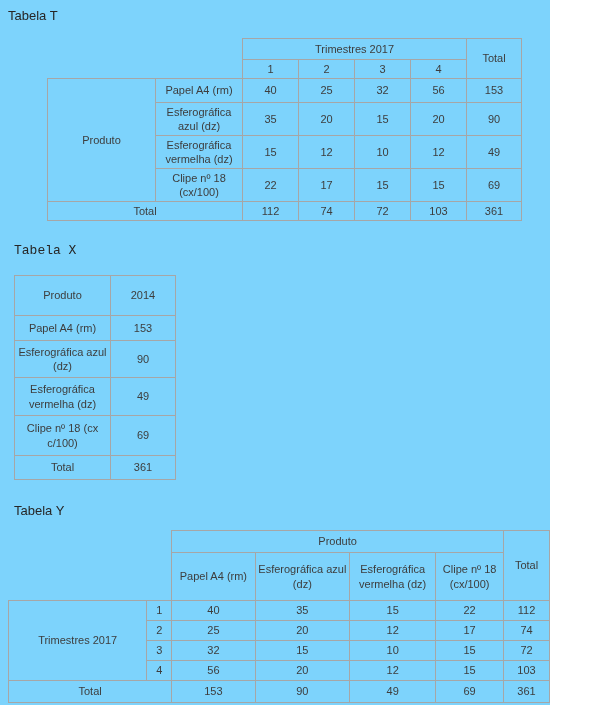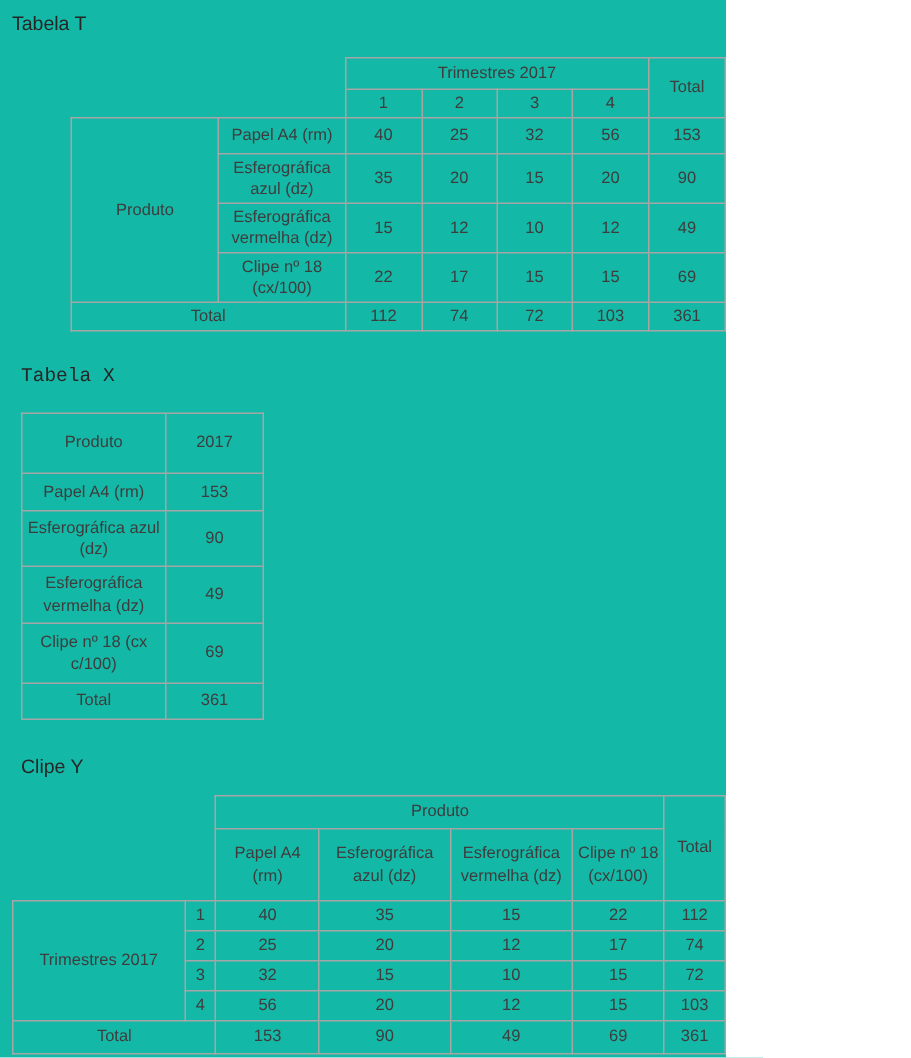--- a/index.html
+++ b/index.html
@@ -1,20 +1,20 @@
 <!DOCTYPE html>
 <html><head>
 <meta charset="utf-8">
 <style>
   html, body { margin: 0; padding: 0; background: #ffffff; }
   .page {
     position: relative;
-    width: 484px;
+    width: 550px;
     height: 705px;
-    background: #14b8a6;
+    background: #7dd3fc;
     font-family: "Liberation Sans", sans-serif;
     overflow: hidden;
   }
   .sec-label {
     position: absolute;
     font-size: 13px;
     color: #262626;
     white-space: nowrap;
   }
   table.tbl {
@@ -132,21 +132,21 @@
   <div class="sec-label" style="left:14px; top:243px;font-family:Liberation Mono, monospace;">Tabela X</div>
 
   <table class="tbl" id="table-x">
     <colgroup>
       <col style="width:96px">
         <col style="width:65px">
     </colgroup>
     <tbody>
         <tr class="hx">
       <td>Produto</td>
-      <td>2017</td>
+      <td>2014</td>
     </tr>
     <tr class="x1">
       <td>Papel A4 (rm)</td>
       <td>153</td>
     </tr>
     <tr class="x2">
       <td>Esferográfica azul (dz)</td>
       <td>90</td>
     </tr>
     <tr class="x3">
@@ -157,21 +157,21 @@
       <td>Clipe nº 18 (cx c/100)</td>
       <td>69</td>
     </tr>
     <tr class="ft">
       <td>Total</td>
       <td>361</td>
     </tr>
   </tbody>
     </table>
 
-  <div class="sec-label" style="left:14px; top:503px;">Clipe Y</div>
+  <div class="sec-label" style="left:14px; top:503px;">Tabela Y</div>
 
   <table class="tbl" id="table-y">
     <colgroup>
       <col style="width:157px">
         <col style="width:28px">
       <col style="width:95px">
         <col style="width:100px">
         <col style="width:90px">
         <col style="width:73px">
       <col style="width:50px">

